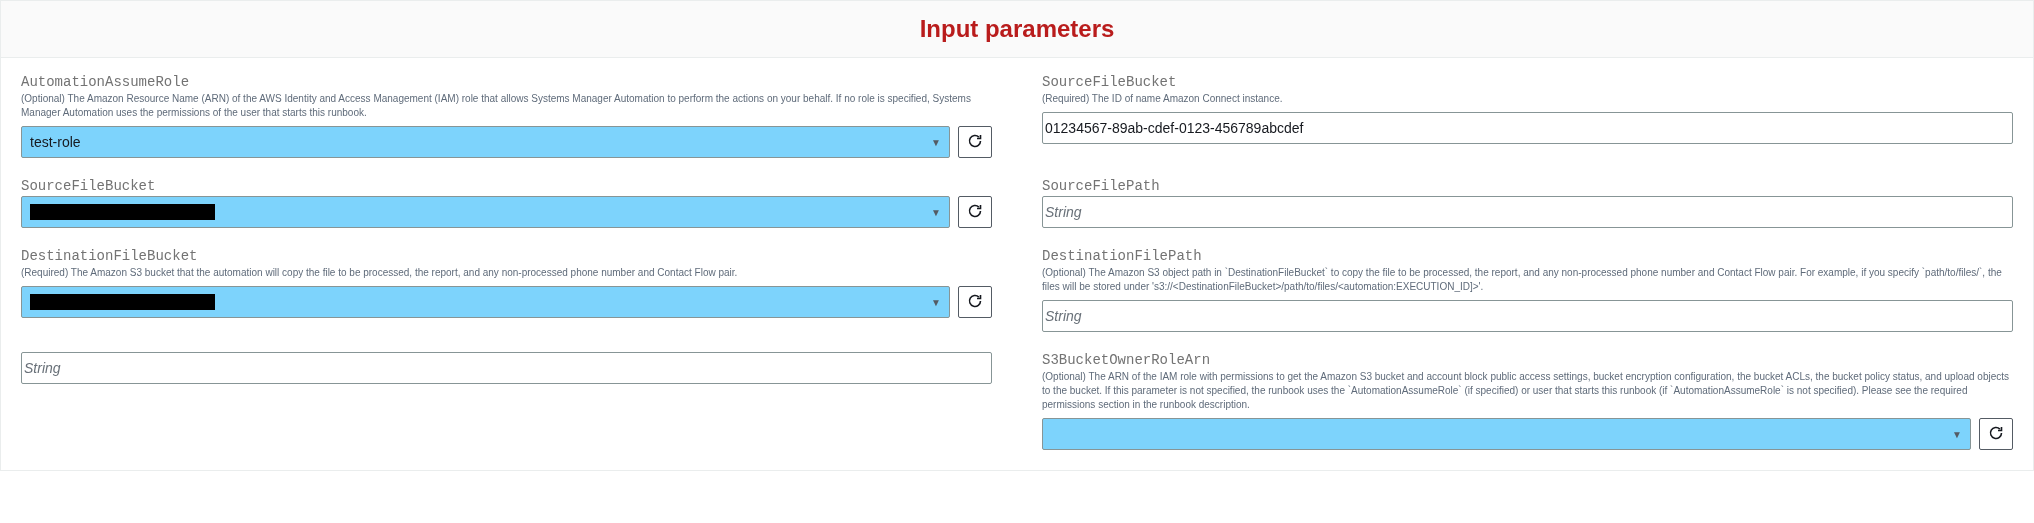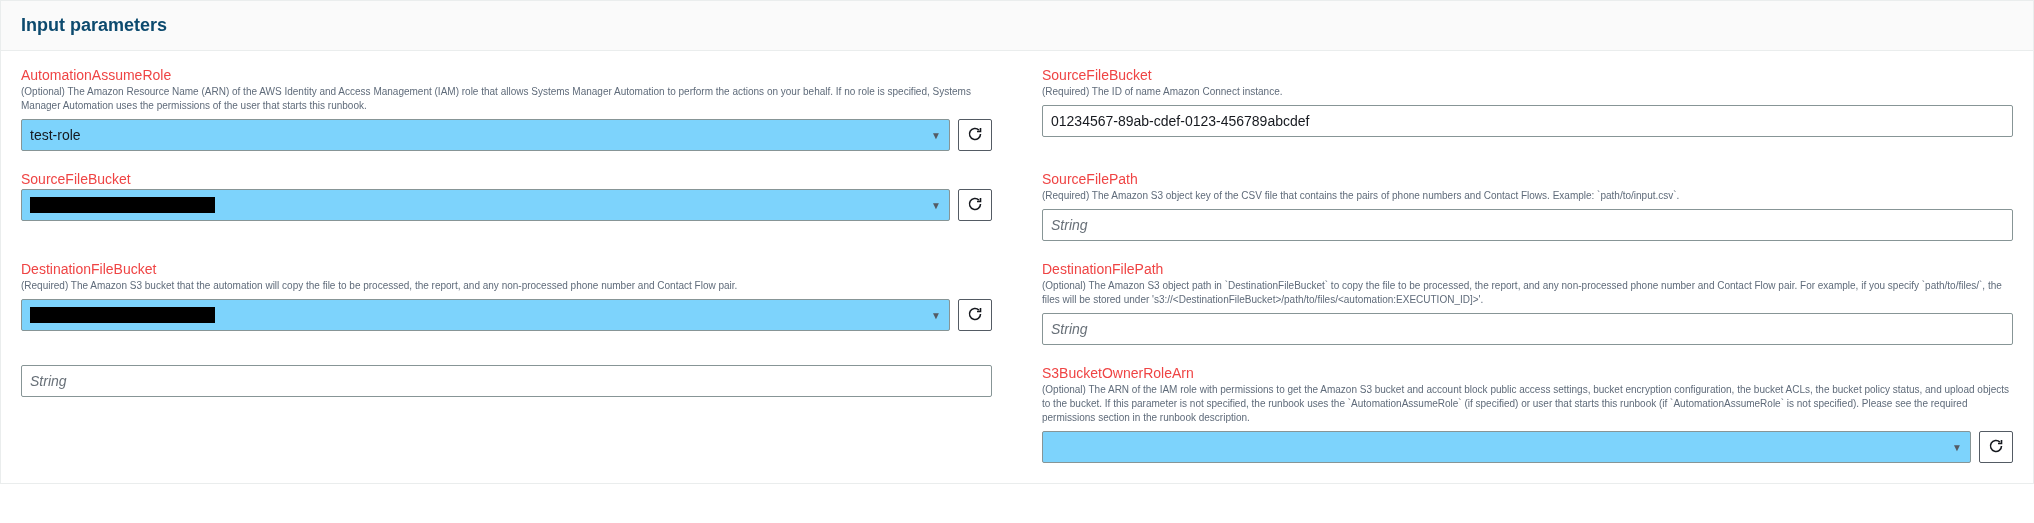--- a/index.html
+++ b/index.html
@@ -12,55 +12,57 @@
     .panel {
       border: 1px solid #eaeded;
       margin: 0;
     }
     .panel-header {
       background: #fafafa;
       padding: 14px 20px;
       border-bottom: 1px solid #eaeded;
     }
     .panel-title {
-      font-size: 18px;
+      font-size: 24px;
       font-weight: 700;
-      color: #0c4a6e;
+      color: #b91c1c;
+      text-align: center;
     }
     .panel-body {
       padding: 16px 20px 20px 20px;
       display: grid;
       grid-template-columns: 1fr 1fr;
       column-gap: 50px;
       row-gap: 20px;
     }
     .field { }
     .field-label {
       font-size: 14px;
       font-weight: 400;
-      color: #ef4444;
+      color: #737373;
       margin-bottom: 2px;
+      font-family: Liberation Mono, monospace;
     }
     .field-desc {
       font-size: 10px;
       color: #5f6b7a;
       line-height: 1.4;
       margin-bottom: 6px;
     }
     .input-row {
       display: flex;
       gap: 8px;
       align-items: stretch;
     }
     .txt-input {
       flex: 1;
       height: 32px;
       border: 1px solid #879596;
       border-radius: 2px;
-      padding: 4px 8px;
+      padding: 4px 2px;
       font-size: 14px;
       color: #16191f;
       font-family: inherit;
     }
     .txt-input::placeholder {
       color: #687078;
       font-style: italic;
     }
     .select-wrap {
       flex: 1;
@@ -161,21 +163,20 @@
               <path d="M13.5 8a5.5 5.5 0 1 1-1.6-3.9"></path>
               <path d="M13.5 2v3.5H10"></path>
             </svg>
           </span>
         </button>
       </div>
     </div>
 
     <div class="field">
       <div class="field-label">SourceFilePath</div>
-      <div class="field-desc">(Required) The Amazon S3 object key of the CSV file that contains the pairs of phone numbers and Contact Flows. Example: `path/to/input.csv`.</div>
       <div class="input-row">
         <input class="txt-input" type="text" placeholder="String" style="">
       </div>
     </div>
 
     <div class="field">
       <div class="field-label">DestinationFileBucket</div>
       <div class="field-desc">(Required) The Amazon S3 bucket that the automation will copy the file to be processed, the report, and any non-processed phone number and Contact Flow pair.</div>
       <div class="input-row">
         <div class="select-wrap">

